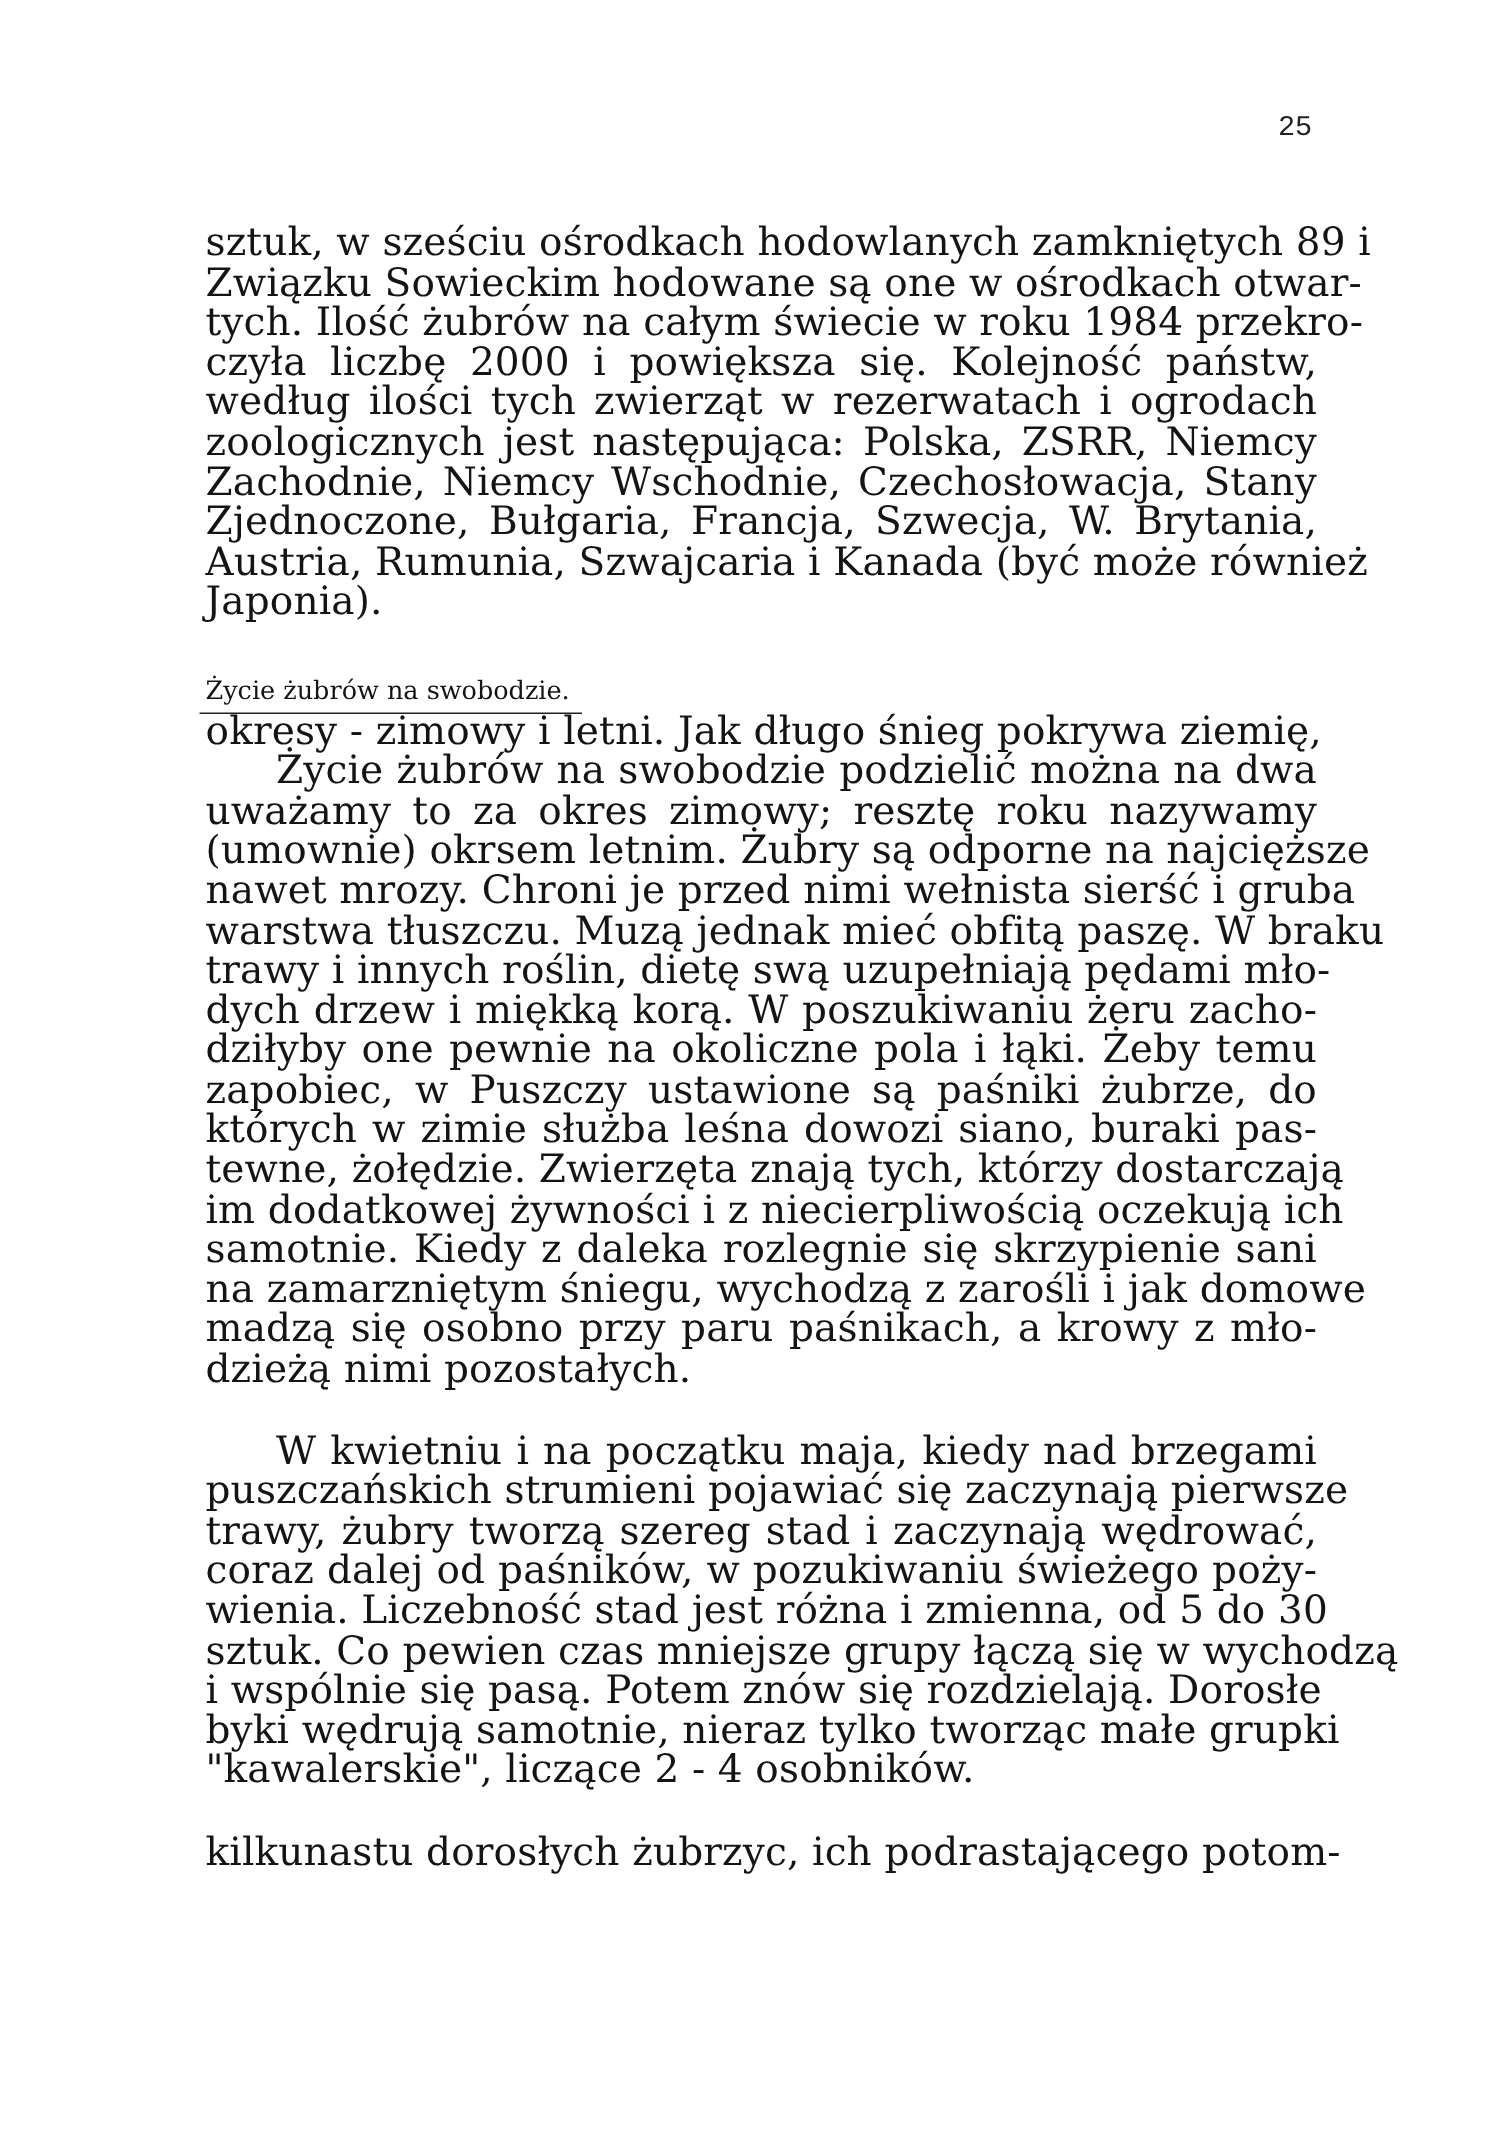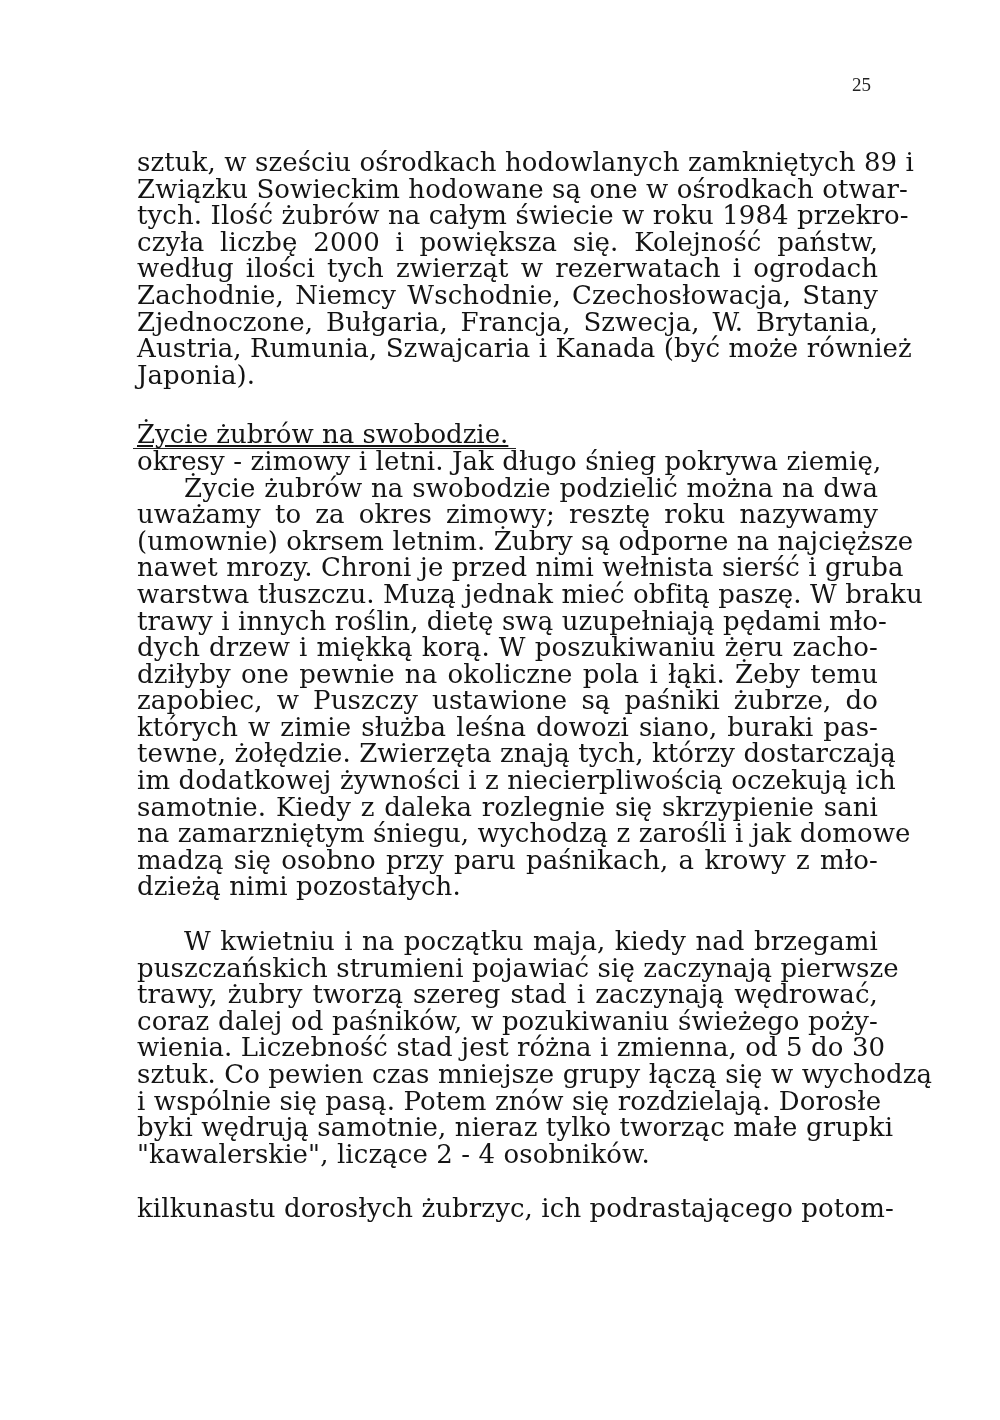--- a/index.html
+++ b/index.html
@@ -12,21 +12,21 @@
     height: 1420px;
     position: relative;
     overflow: hidden;
     font-family: "DejaVu Serif", "Liberation Serif", serif;
     color: #141414;
   }
   .page-number {
     position: absolute;
     top: 74px;
     left: 852px;
-    font-family: Liberation Serif, serif;
+    font-family: Liberation Mono, monospace;
     font-size: 19px;
     color: #222;
   }
   .page-body {
     position: absolute;
     left: 137px;
     top: 149px;
     width: 741px;
   }
   .line {
@@ -51,47 +51,47 @@
   .gap {
     display: block;
     height: 28px;
   }
   .gap-lg {
     display: block;
     height: 33px;
   }
   .heading {
     display: inline-block;
-    font-size: 26px;
+    font-size: 17px;
     line-height: 26.6px;
     height: 26.6px;
     border-bottom: 1.5px solid #222;
     padding-right: 8px;
     margin-left: -4px;
     padding-left: 4px;
-    text-decoration: underline;
   }
   .heading-row {
     display: block;
     height: 26.6px;
   }
 </style>
 </head>
 <body>
 
 <div class="page-number">25</div>
 
 <div class="page-body">
 
   <div class="paragraph">
     <span class="line">sztuk, w sześciu ośrodkach hodowlanych zamkniętych 89 i</span>
     <span class="line">Związku Sowieckim hodowane są one w ośrodkach otwar-</span>
     <span class="line">tych. Ilość żubrów na całym świecie w roku 1984 przekro-</span>
     <span class="line">czyła liczbę 2000 i powiększa się. Kolejność państw,</span>
     <span class="line">według ilości tych zwierząt w rezerwatach i ogrodach</span>
+    <span class="line">zoologicznych jest następująca: Polska, ZSRR, Niemcy</span>
     <span class="line">Zachodnie, Niemcy Wschodnie, Czechosłowacja, Stany</span>
     <span class="line">Zjednoczone, Bułgaria, Francja, Szwecja, W. Brytania,</span>
     <span class="line">Austria, Rumunia, Szwajcaria i Kanada (być może również</span>
     <span class="line last">Japonia).</span>
   </div>
 
   <span class="gap-lg"></span>
 
   <div class="heading-row">
     <span class="heading">Życie żubrów na swobodzie.</span>

